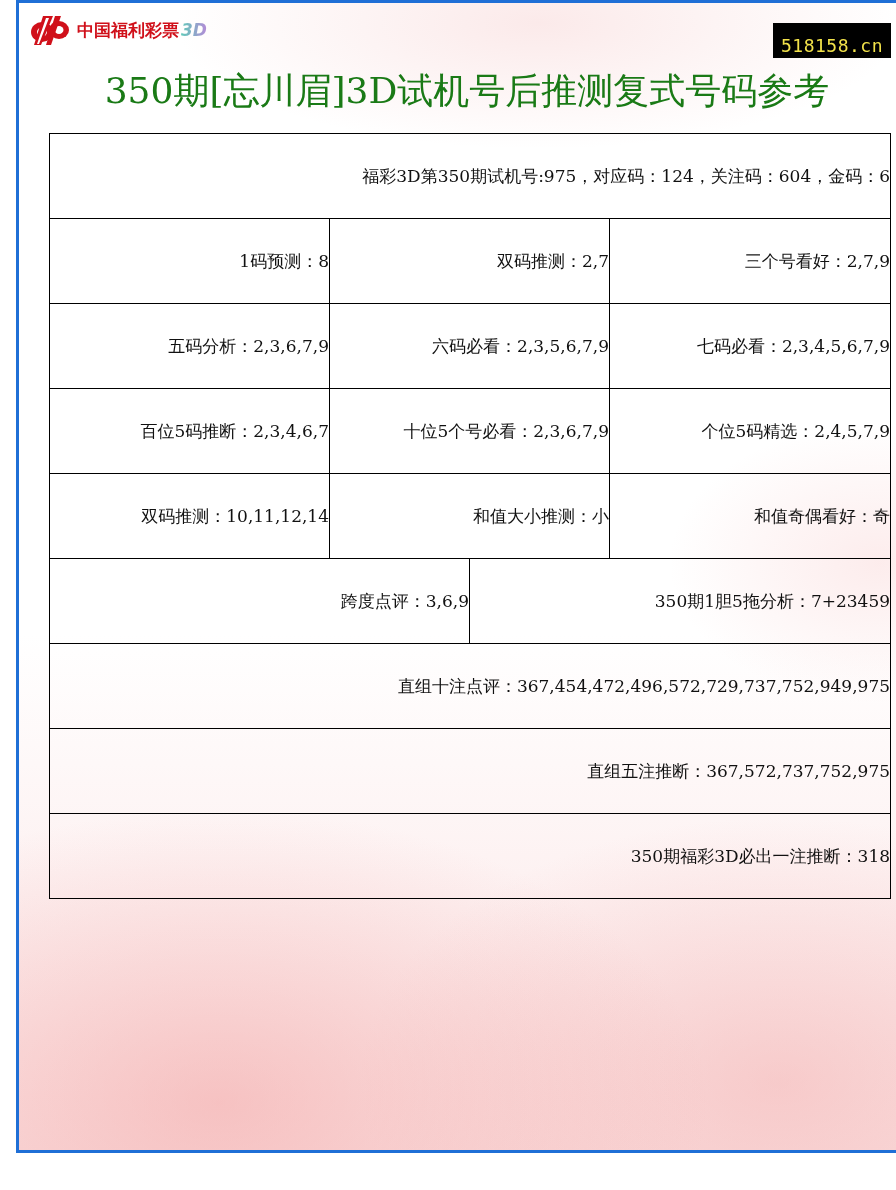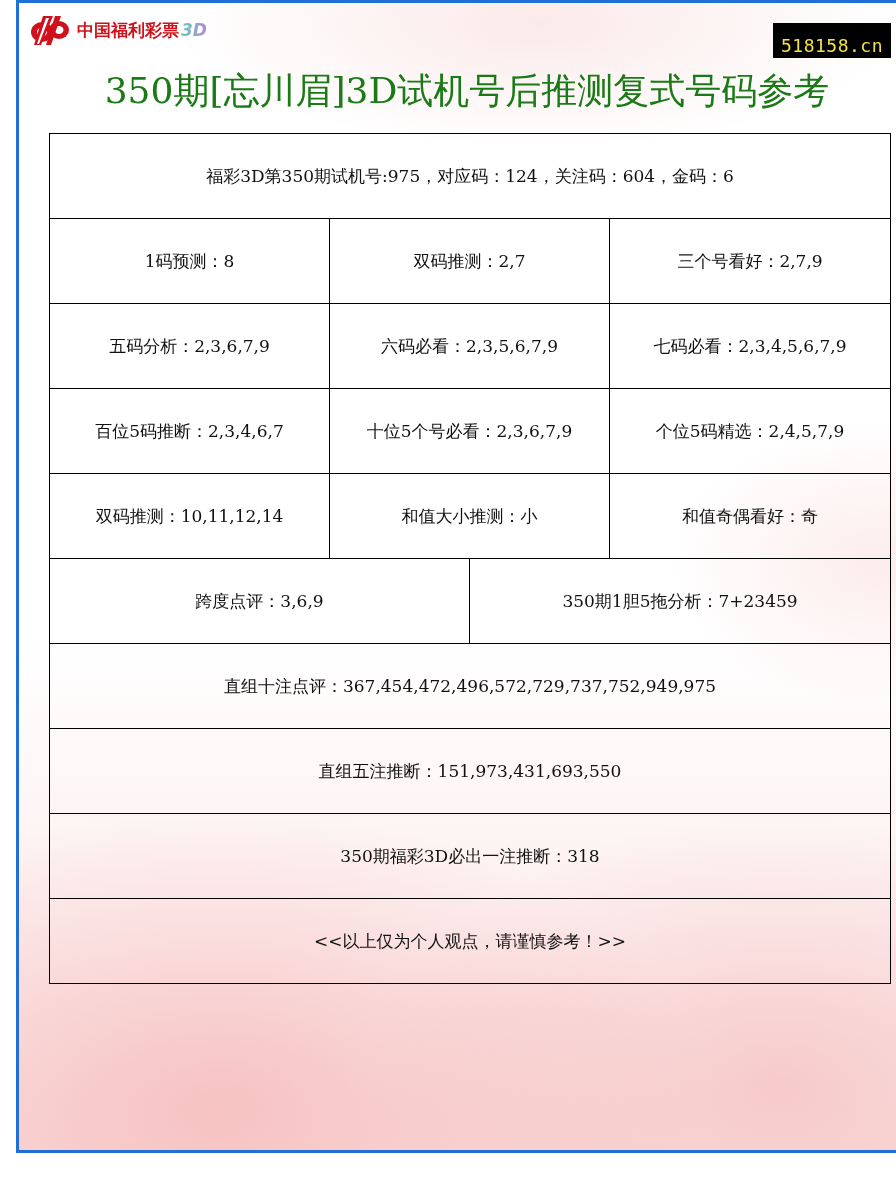--- a/index.html
+++ b/index.html
@@ -39,21 +39,21 @@
   .page-title {
     position:absolute; left:0; width:896px; top:64px; text-align:center;
     color:#1a7a16; font-size:36px; font-family:"DejaVu Serif", serif;
     letter-spacing:0px;
   }
   table.grid {
     position:absolute; left:30px; top:130px; width:841px; border-collapse:collapse;
     table-layout:fixed;
   }
   table.grid td {
-    border:1px solid #000; height:84px; text-align:center; vertical-align:middle;
+    border:1px solid #000; height:84px; text-align:right; vertical-align:middle;
     font-size:17px; color:#111; padding:0;
   }
 </style>
 </head>
 <body>
 
 <div class="frame">
 
   <div class="logo">
     <svg class="logo-mark" viewBox="0 0 42 32">
@@ -105,24 +105,21 @@
       <td>和值奇偶看好：奇</td>
     </tr>
     <tr>
       <td colspan="2">跨度点评：3,6,9</td>
       <td colspan="2">350期1胆5拖分析：7+23459</td>
     </tr>
     <tr>
       <td colspan="4">直组十注点评：367,454,472,496,572,729,737,752,949,975</td>
     </tr>
     <tr>
-      <td colspan="4">直组五注推断：151,973,431,693,550</td>
+      <td colspan="4">直组五注推断：367,572,737,752,975</td>
     </tr>
     <tr>
       <td colspan="4">350期福彩3D必出一注推断：318</td>
-    </tr>
-    <tr>
-      <td colspan="4">&lt;&lt;以上仅为个人观点，请谨慎参考！&gt;&gt;</td>
     </tr>
   </tbody>
     </table>
 
 </div>
 
 </body></html>

